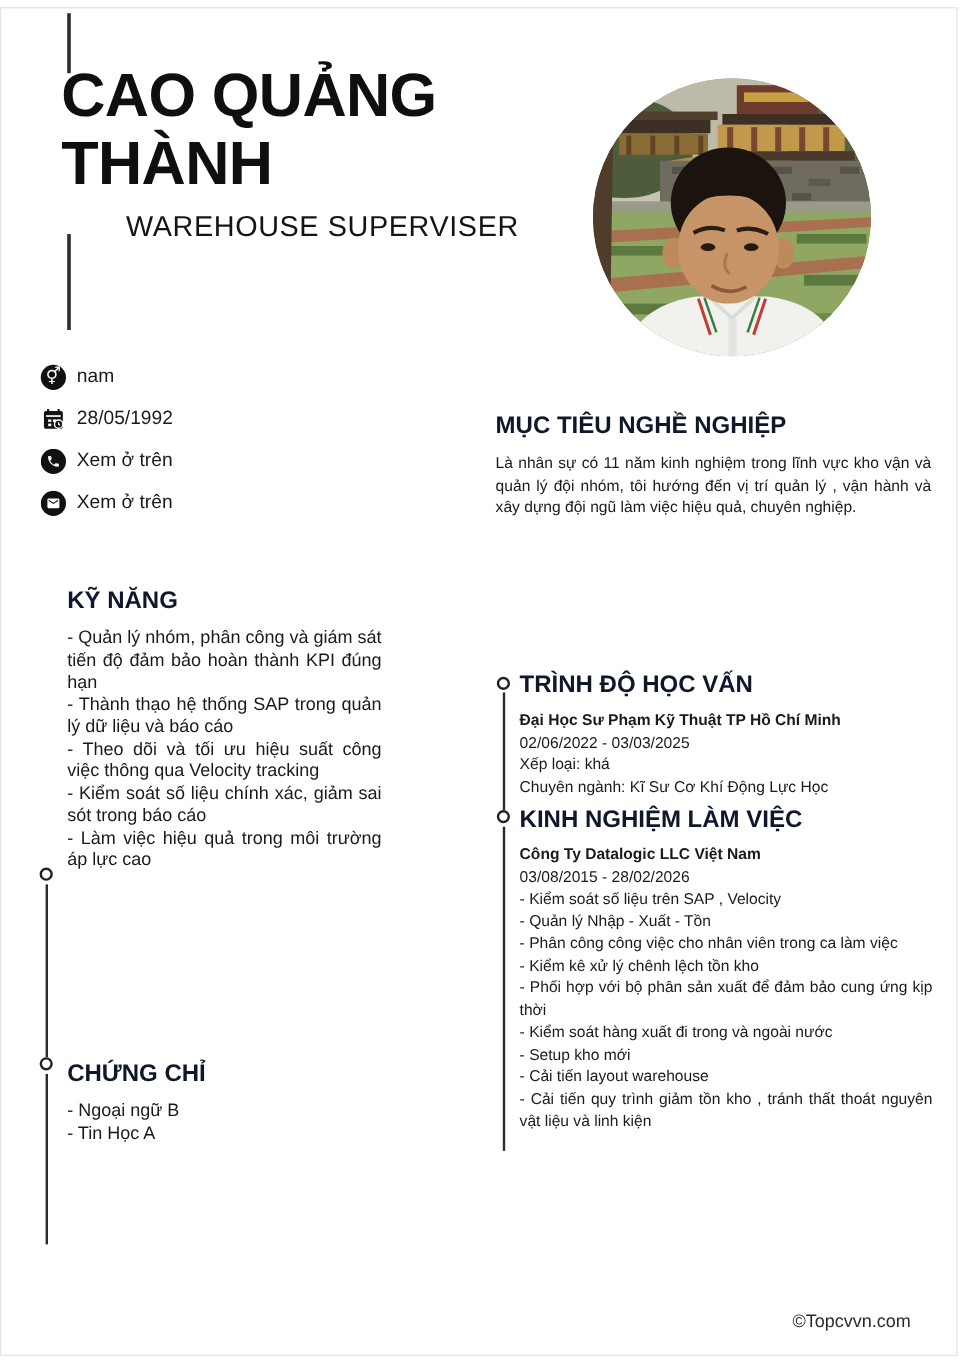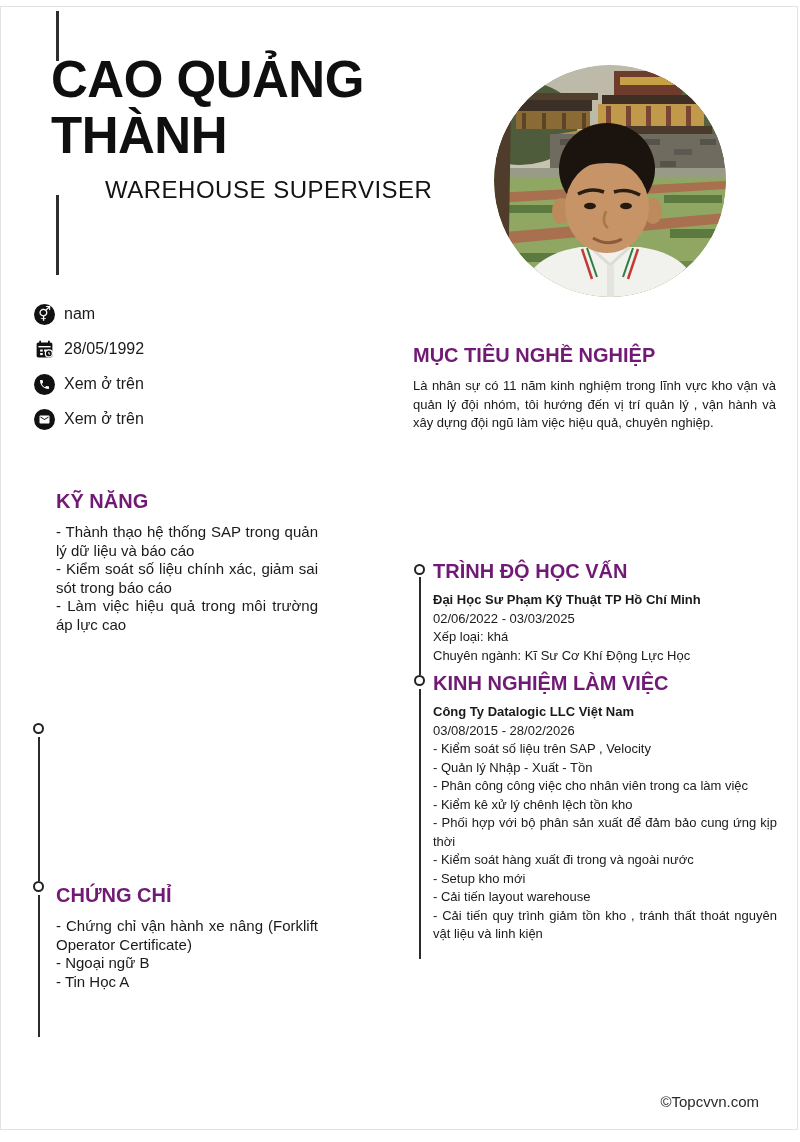--- a/index.html
+++ b/index.html
@@ -40,21 +40,21 @@
   .contact { position:absolute; left:33px; top:296px; margin:0; padding:0; list-style:none; }
   .contact li { display:flex; align-items:center; height:22px; margin-bottom:13px; font-size:16px; }
   .cicon { width:21px; height:21px; flex:0 0 21px; margin-right:9px; position:relative; }
   .cicon svg { display:block; width:21px; height:21px; }
   .cicon.glyph {
     background:#111; border-radius:50%; color:#fff; text-align:center;
     font-family:"DejaVu Sans", sans-serif; font-size:14px; line-height:21px; font-weight:700;
   }
   
   .sec { position:absolute; }
-  .sec h2 { margin:0 0 10px 0; font-size:20px; line-height:24px; font-weight:700; color:#701a75; white-space:nowrap; }
+  .sec h2 { margin:0 0 10px 0; font-size:20px; line-height:24px; font-weight:700; color:#0f172a; white-space:nowrap; }
   .body { font-size:15px; line-height:18.5px; text-align:justify; }
   .body .line { text-align:justify; }
   .rbody { font-size:13px; line-height:18.5px; text-align:justify; }
   .bold { font-weight:700; }
   
   .tl-dot {
     position:absolute; width:11px; height:11px; border-radius:50%;
     border:2px solid #222; background:#fff; z-index:2;
   }
   .tl-line { position:absolute; width:2px; background:#2b2b2b; z-index:1; }
@@ -192,36 +192,37 @@
           </svg>
       </span>
       <span>Xem ở trên</span>
     </li>
   </ul>
 
   <section class="sec" style="left:55px; top:482px; width:262px;">
     <h2>KỸ NĂNG</h2>
     <div class="body">
 
+    <div class="line">- Quản lý nhóm, phân công và giám sát tiến độ đảm bảo hoàn thành KPI đúng hạn</div>
         <div class="line">- Thành thạo hệ thống SAP trong quản lý dữ liệu và báo cáo</div>
+        <div class="line">- Theo dõi và tối ưu hiệu suất công việc thông qua Velocity tracking</div>
         <div class="line">- Kiểm soát số liệu chính xác, giảm sai sót trong báo cáo</div>
         <div class="line">- Làm việc hiệu quả trong môi trường áp lực cao</div>
       </div>
   </section>
 
   <div class="tl-dot" style="left:32px; top:716px;"></div>
   <div class="tl-line" style="left:37px; top:730px; height:144px;"></div>
 
   <div class="tl-dot" style="left:32px; top:874px;"></div>
   <div class="tl-line" style="left:37px; top:888px; height:142px;"></div>
   <section class="sec" style="left:55px; top:876px; width:262px;">
     <h2>CHỨNG CHỈ</h2>
     <div class="body">
 
-    <div class="line">- Chứng chỉ vận hành xe nâng (Forklift Operator Certificate)</div>
         <div class="line">- Ngoại ngữ B</div>
         <div class="line">- Tin Học A</div>
       </div>
   </section>
 
   <section class="sec" style="left:412px; top:336px; width:363px;">
     <h2>MỤC TIÊU NGHỀ NGHIỆP</h2>
     <div class="rbody">Là nhân sự có 11 năm kinh nghiệm trong lĩnh vực kho vận và quản lý đội nhóm, tôi hướng đến vị trí quản lý , vận hành và xây dựng đội ngũ làm việc hiệu quả, chuyên nghiệp.</div>
   </section>
 

